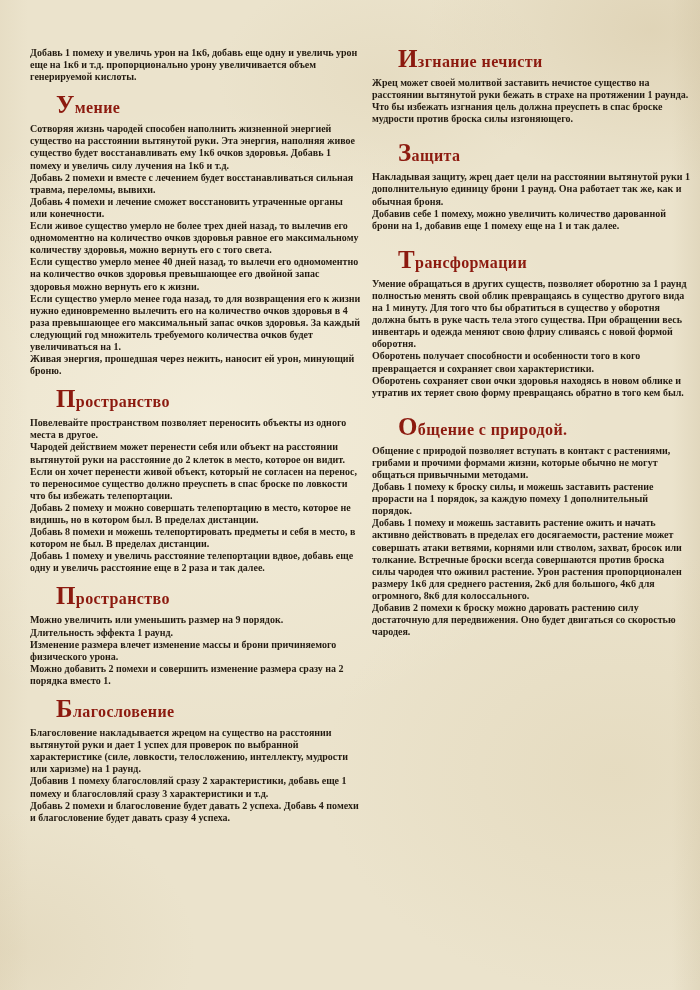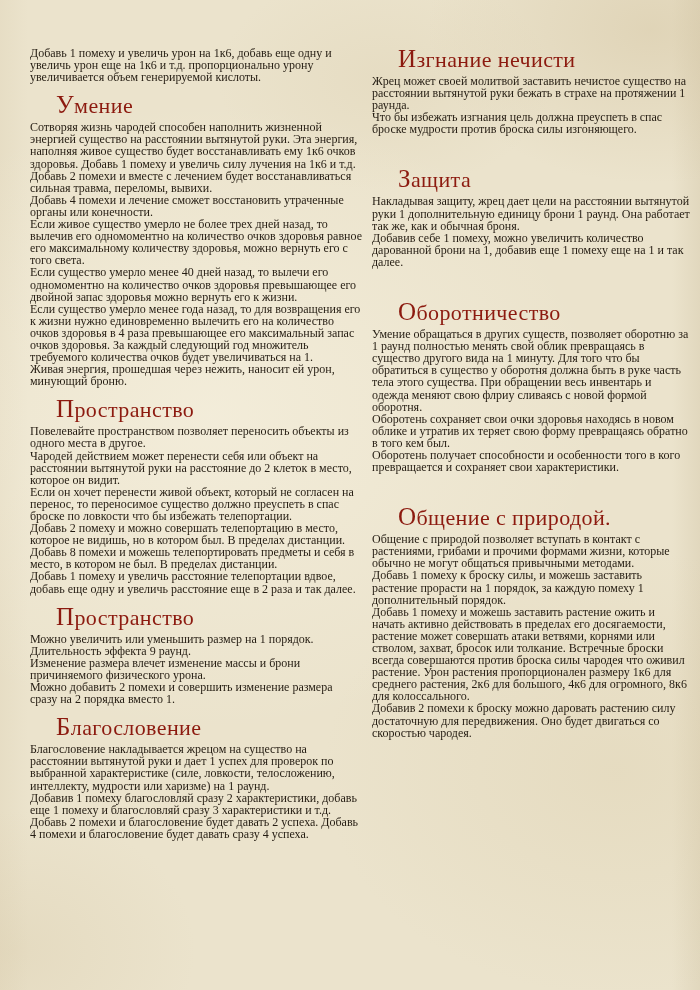--- a/index.html
+++ b/index.html
@@ -27,36 +27,36 @@
     padding: 47px 10px 20px 30px;
     display: flex;
   }
   .col {
     box-sizing: border-box;
   }
   .col-left  { width: 332px; margin-right: 10px; }
   .col-right { width: 318px; }
   .p {
     margin: 0;
-    font-size: 12px;
+    font-size: 10px;
     line-height: 12.1px;
-    font-weight: normal;
+    font-weight: bold;
     color: var(--ink, #241c12);
     text-align: left;
   }
   .p.gap { }
   .h {
     margin: 10px 0 4px 26px;
-    font-size: 22px;
+    font-size: 16px;
     line-height: 23px;
-    font-weight: normal;
+    font-weight: bold;
     letter-spacing: 0.4px;
     color: var(--accent, #8c1a0f);
   }
-  .h.gap { margin-top: 32px; }
+  .h.gap { margin-top: 16px; }
   .h::first-letter { font-size: 25px; }
   .col > .h:first-child { margin-top: 0; }
 </style>
 </head>
 <body>
 
 <div class="page">
   <div class="col col-left">
       <div class="p">Добавь 1 помеху и увеличь урон на 1к6, добавь еще одну и увеличь урон еще на 1к6 и т.д. пропорционально урону увеличивается объем генерируемой кислоты.</div>
       <div class="h">Умение</div>
@@ -68,39 +68,39 @@
       <div class="p gap">Если существо умерло менее года назад, то для возвращения его к жизни нужно единовременно вылечить его на количество очков здоровья в 4 раза превышающее его максимальный запас очков здоровья. За каждый следующий год множитель требуемого количества очков будет увеличиваться на 1.</div>
       <div class="p gap">Живая энергия, прошедшая через нежить, наносит ей урон, минующий броню.</div>
       <div class="h">Пространство</div>
       <div class="p">Повелевайте пространством позволяет переносить объекты из одного места в другое.</div>
       <div class="p">Чародей действием может перенести себя или объект на расстоянии вытянутой руки на расстояние до 2 клеток в место, которое он видит.</div>
       <div class="p">Если он хочет перенести живой объект, который не согласен на перенос, то переносимое существо должно преуспеть в спас броске по ловкости что бы избежать телепортации.</div>
       <div class="p gap">Добавь 2 помеху и можно совершать телепортацию в место, которое не видишь, но в котором был. В пределах дистанции.</div>
       <div class="p gap">Добавь 8 помехи и можешь телепортировать предметы и себя в место, в котором не был. В пределах дистанции.</div>
       <div class="p gap">Добавь 1 помеху и увеличь расстояние телепортации вдвое, добавь еще одну и увеличь расстояние еще в 2 раза и так далее.</div>
       <div class="h">Пространство</div>
-      <div class="p">Можно увеличить или уменьшить размер на 1 порядок.</div>
-      <div class="p">Длительность эффекта 9 раунд.</div>
+      <div class="p">Можно увеличить или уменьшить размер на 9 порядок.</div>
+      <div class="p">Длительность эффекта 1 раунд.</div>
       <div class="p">Изменение размера влечет изменение массы и брони причиняемого физического урона.</div>
       <div class="p">Можно добавить 2 помехи и совершить изменение размера сразу на 2 порядка вместо 1.</div>
       <div class="h">Благословение</div>
       <div class="p">Благословение накладывается жрецом на существо на расстоянии вытянутой руки и дает 1 успех для проверок по выбранной характеристике (силе, ловкости, телосложению, интеллекту, мудрости или харизме) на 1 раунд.</div>
       <div class="p gap">Добавив 1 помеху благословляй сразу 2 характеристики, добавь еще 1 помеху и благословляй сразу 3 характеристики и т.д.</div>
       <div class="p gap">Добавь 2 помехи и благословение будет давать 2 успеха. Добавь 4 помехи и благословение будет давать сразу 4 успеха.</div>
     </div>
   <div class="col col-right">
       <div class="h">Изгнание нечисти</div>
       <div class="p">Жрец может своей молитвой заставить нечистое существо на расстоянии вытянутой руки бежать в страхе на протяжении 1 раунда.</div>
       <div class="p">Что бы избежать изгнания цель должна преуспеть в спас броске мудрости против броска силы изгоняющего.</div>
       <div class="h gap">Защита</div>
       <div class="p">Накладывая защиту, жрец дает цели на расстоянии вытянутой руки 1 дополнительную единицу брони 1 раунд. Она работает так же, как и обычная броня.</div>
       <div class="p">Добавив себе 1 помеху, можно увеличить количество дарованной брони на 1, добавив еще 1 помеху еще на 1 и так далее.</div>
-      <div class="h gap">Оборотничество</div>
+      <div class="h gap">Трансформации</div>
       <div class="p">Умение обращаться в других существ, позволяет оборотню за 1 раунд полностью менять свой облик превращаясь в существо другого вида на 1 минуту. Для того что бы обратиться в существо у оборотня должна быть в руке часть тела этого существа. При обращении весь инвентарь и одежда меняют свою флриу сливаясь с новой формой оборотня.</div>
+      <div class="p">Оборотень получает способности и особенности того в кого превращается и сохраняет свои характеристики.</div>
       <div class="p">Оборотень сохраняет свои очки здоровья находясь в новом облике и утратив их теряет свою форму превращаясь обратно в того кем был.</div>
-      <div class="p">Оборотень получает способности и особенности того в кого превращается и сохраняет свои характеристики.</div>
       <div class="h gap">Общение с природой.</div>
       <div class="p">Общение с природой позволяет вступать в контакт с растениями, грибами и прочими формами жизни, которые обычно не могут общаться привычными методами.</div>
       <div class="p">Добавь 1 помеху к броску силы, и можешь заставить растение прорасти на 1 порядок, за каждую помеху 1 дополнительный порядок.</div>
       <div class="p">Добавь 1 помеху и можешь заставить растение ожить и начать активно действовать в пределах его досягаемости, растение может совершать атаки ветвями, корнями или стволом, захват, бросок или толкание. Встречные броски всегда совершаются против броска силы чародея что оживил растение. Урон растения пропорционален размеру 1к6 для среднего растения, 2к6 для большого, 4к6 для огромного, 8к6 для колоссального.</div>
       <div class="p gap">Добавив 2 помехи к броску можно даровать растению силу достаточную для передвижения. Оно будет двигаться со скоростью чародея.</div>
     </div>
 </div>
 
 </body></html>

